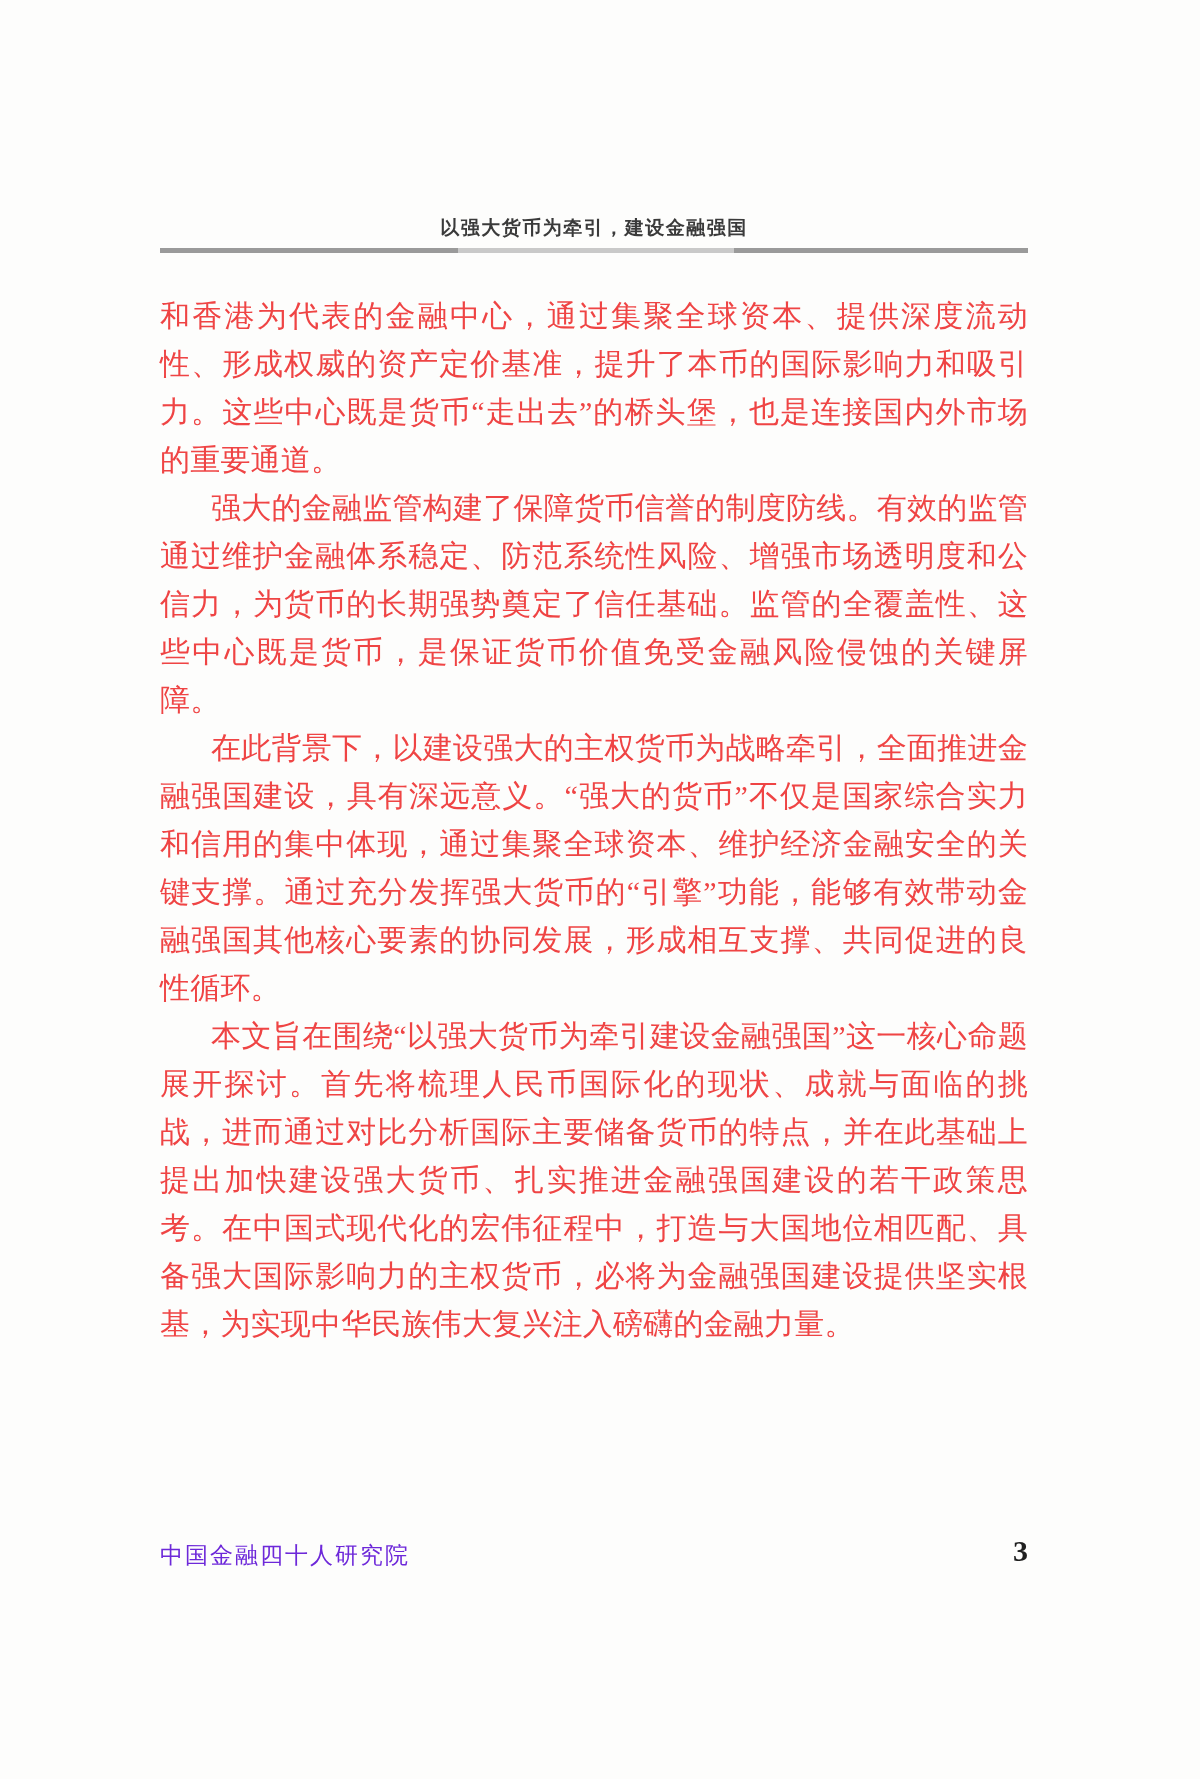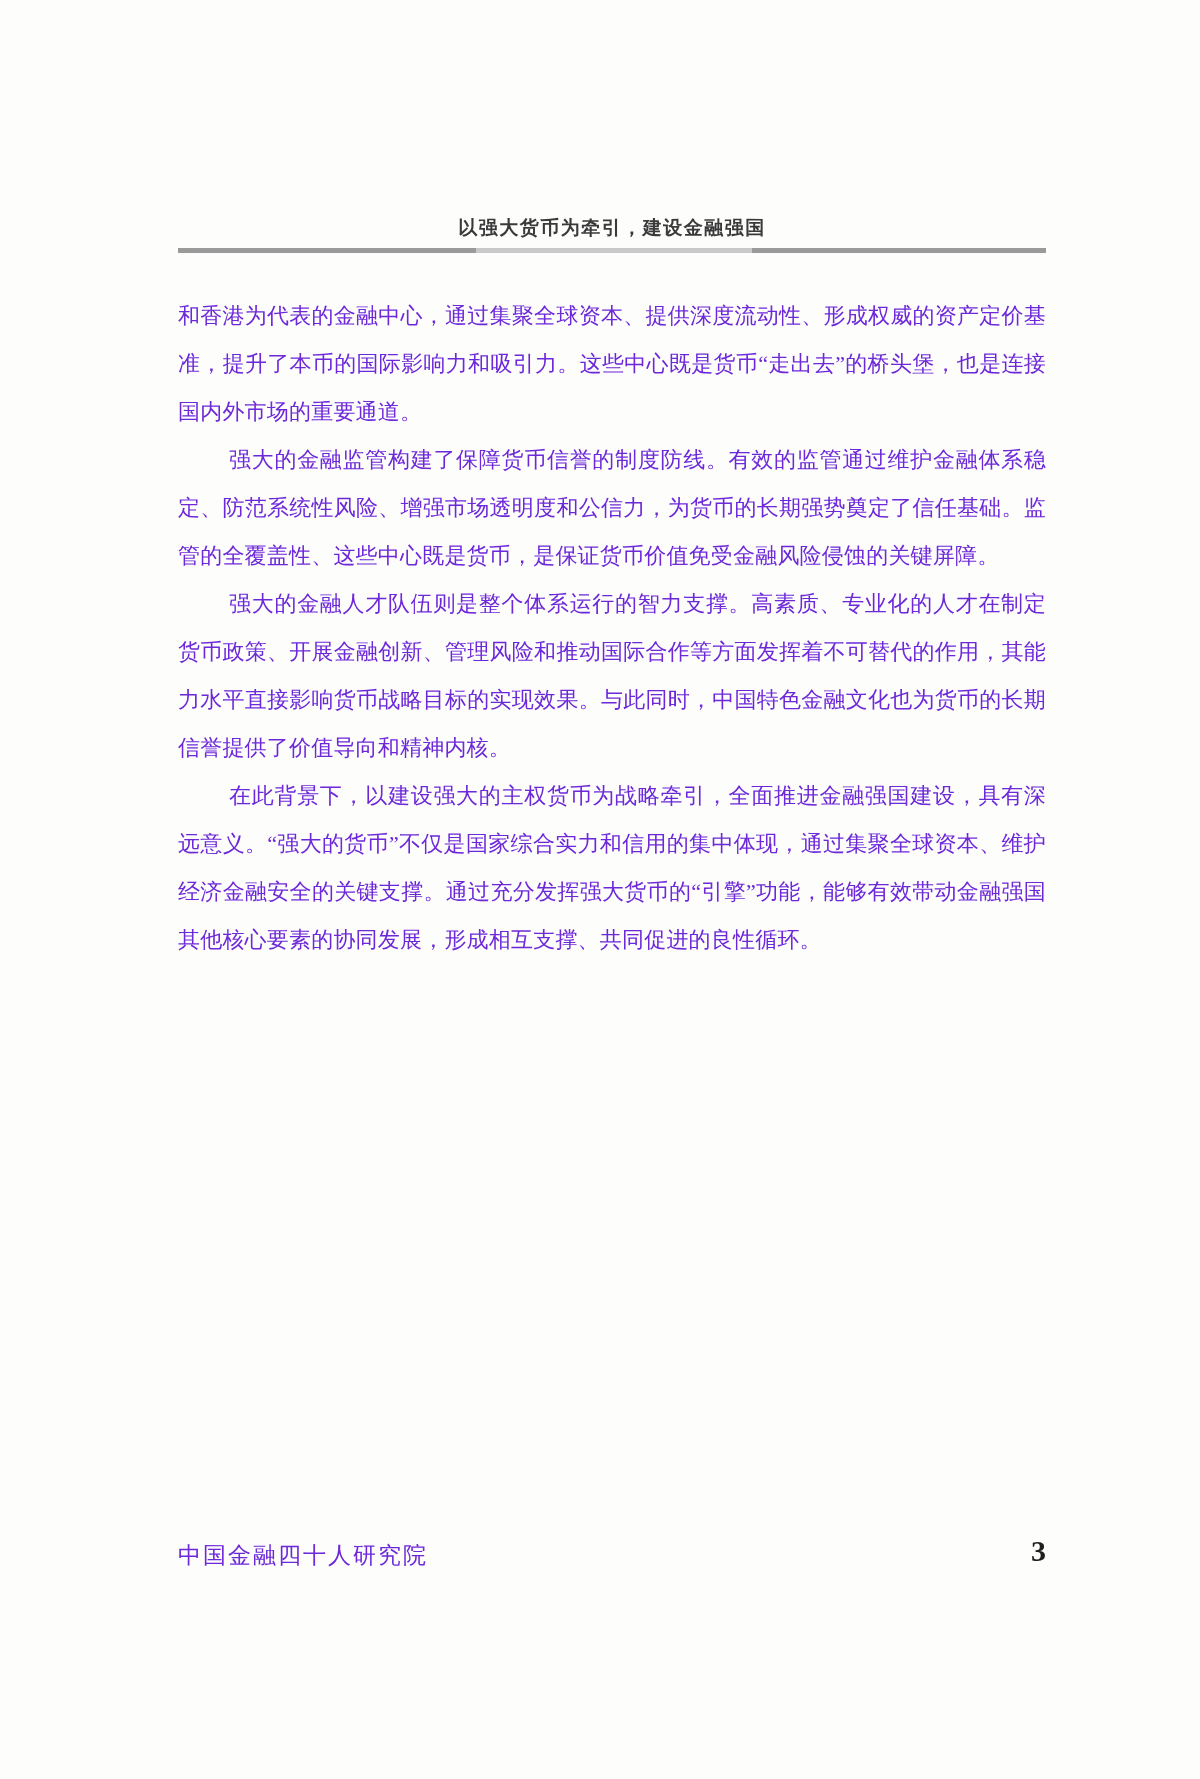--- a/index.html
+++ b/index.html
@@ -17,21 +17,21 @@
   }
   .page {
     position: absolute;
     left: 0; top: 0;
     width: 1200px;
     height: 1779px;
     background: #fdfdfc;
   }
   .content {
     position: absolute;
-    left: 178px;
+    left: 160px;
     top: 0;
     width: 868px;
     height: 1779px;
   }
   
   .header {
     position: absolute;
     top: 218px;
     left: 0;
     width: 868px;
@@ -62,26 +62,26 @@
     background: #c9c9c9;
   }
   
   .body-text {
     position: absolute;
     top: 292px;
     left: 0;
     width: 868px;
   }
   .para {
-    font-size: 22px;
+    font-size: 30px;
     line-height: 48px;
     text-align: justify;
     text-justify: inter-ideograph;
     margin: 0 0 0 0;
-    color: #6d28d9;
+    color: #ef4444;
     letter-spacing: 0.2px;
   }
   .para.indent {
     text-indent: 51px;
   }
   
   .footer {
     position: absolute;
     top: 1540px;
     left: 0;
@@ -114,22 +114,22 @@
 
     <div class="header">
       <div class="header-title">以强大货币为牵引，建设金融强国</div>
     </div>
     <div class="header-rule"></div>
     <div class="header-rule-gap"></div>
 
     <div class="body-text">
       <p class="para">和香港为代表的金融中心，通过集聚全球资本、提供深度流动性、形成权威的资产定价基准，提升了本币的国际影响力和吸引力。这些中心既是货币“走出去”的桥头堡，也是连接国内外市场的重要通道。</p>
       <p class="para indent">强大的金融监管构建了保障货币信誉的制度防线。有效的监管通过维护金融体系稳定、防范系统性风险、增强市场透明度和公信力，为货币的长期强势奠定了信任基础。监管的全覆盖性、这些中心既是货币，是保证货币价值免受金融风险侵蚀的关键屏障。</p>
-      <p class="para indent">强大的金融人才队伍则是整个体系运行的智力支撑。高素质、专业化的人才在制定货币政策、开展金融创新、管理风险和推动国际合作等方面发挥着不可替代的作用，其能力水平直接影响货币战略目标的实现效果。与此同时，中国特色金融文化也为货币的长期信誉提供了价值导向和精神内核。</p>
       <p class="para indent">在此背景下，以建设强大的主权货币为战略牵引，全面推进金融强国建设，具有深远意义。“强大的货币”不仅是国家综合实力和信用的集中体现，通过集聚全球资本、维护经济金融安全的关键支撑。通过充分发挥强大货币的“引擎”功能，能够有效带动金融强国其他核心要素的协同发展，形成相互支撑、共同促进的良性循环。</p>
+      <p class="para indent">本文旨在围绕“以强大货币为牵引建设金融强国”这一核心命题展开探讨。首先将梳理人民币国际化的现状、成就与面临的挑战，进而通过对比分析国际主要储备货币的特点，并在此基础上提出加快建设强大货币、扎实推进金融强国建设的若干政策思考。在中国式现代化的宏伟征程中，打造与大国地位相匹配、具备强大国际影响力的主权货币，必将为金融强国建设提供坚实根基，为实现中华民族伟大复兴注入磅礴的金融力量。</p>
     </div>
 
     <div class="footer">
       <div class="footer-center">中国金融四十人研究院</div>
       <div class="footer-pageno">3</div>
     </div>
 
   </div>
 </div>
 

